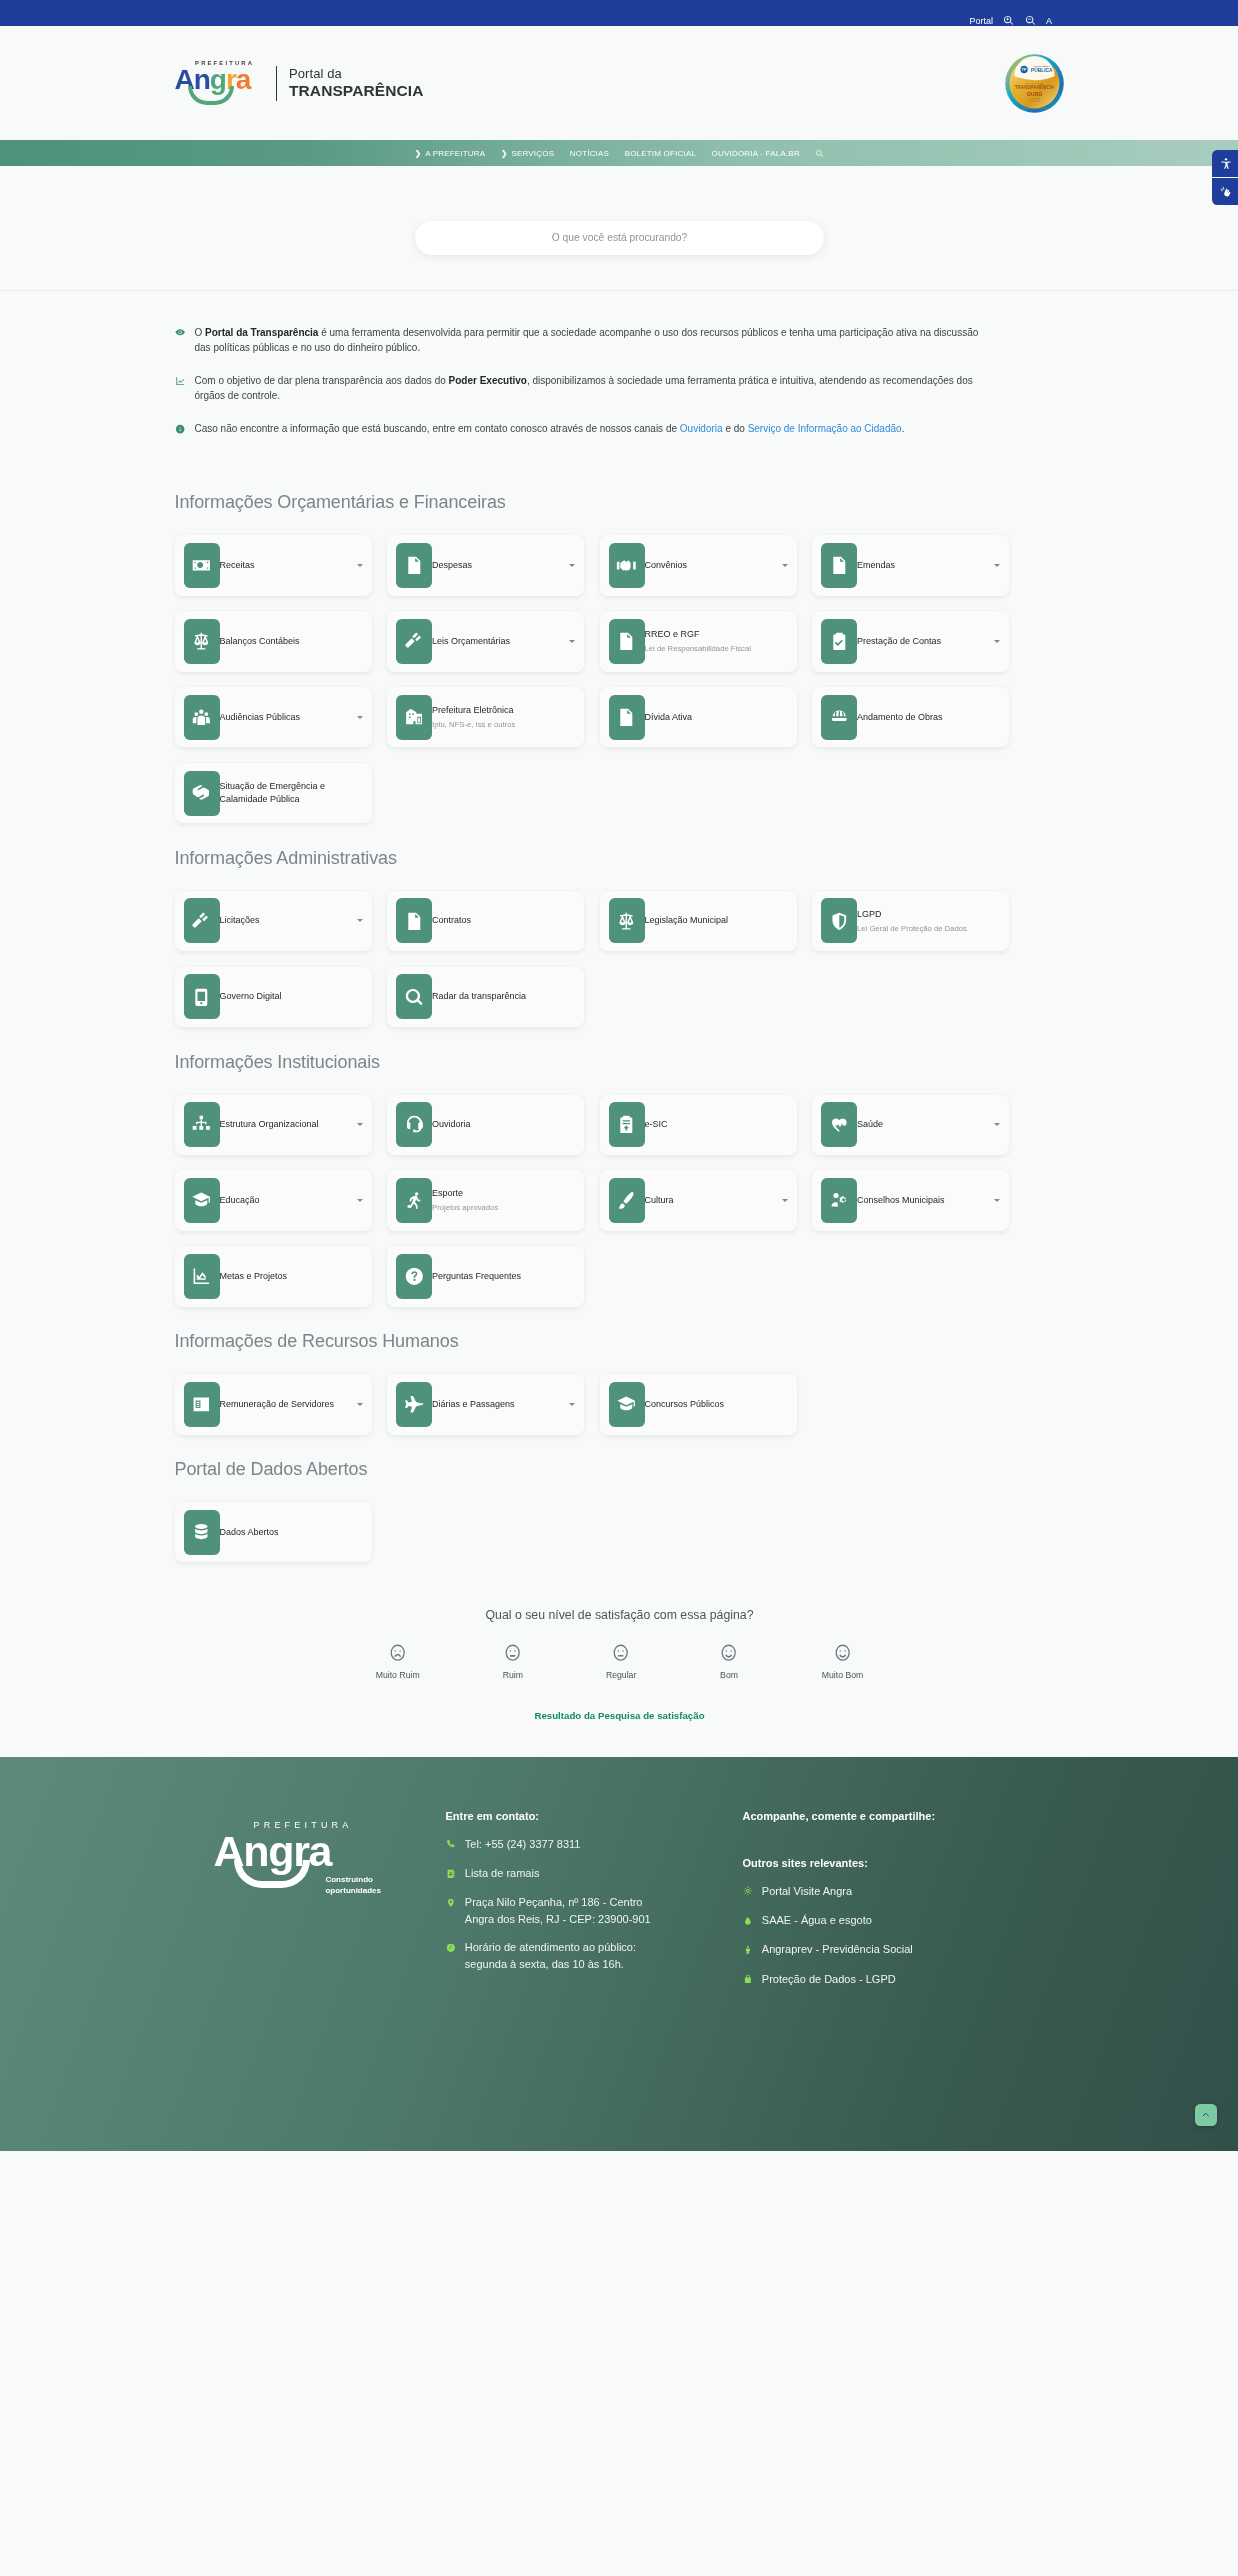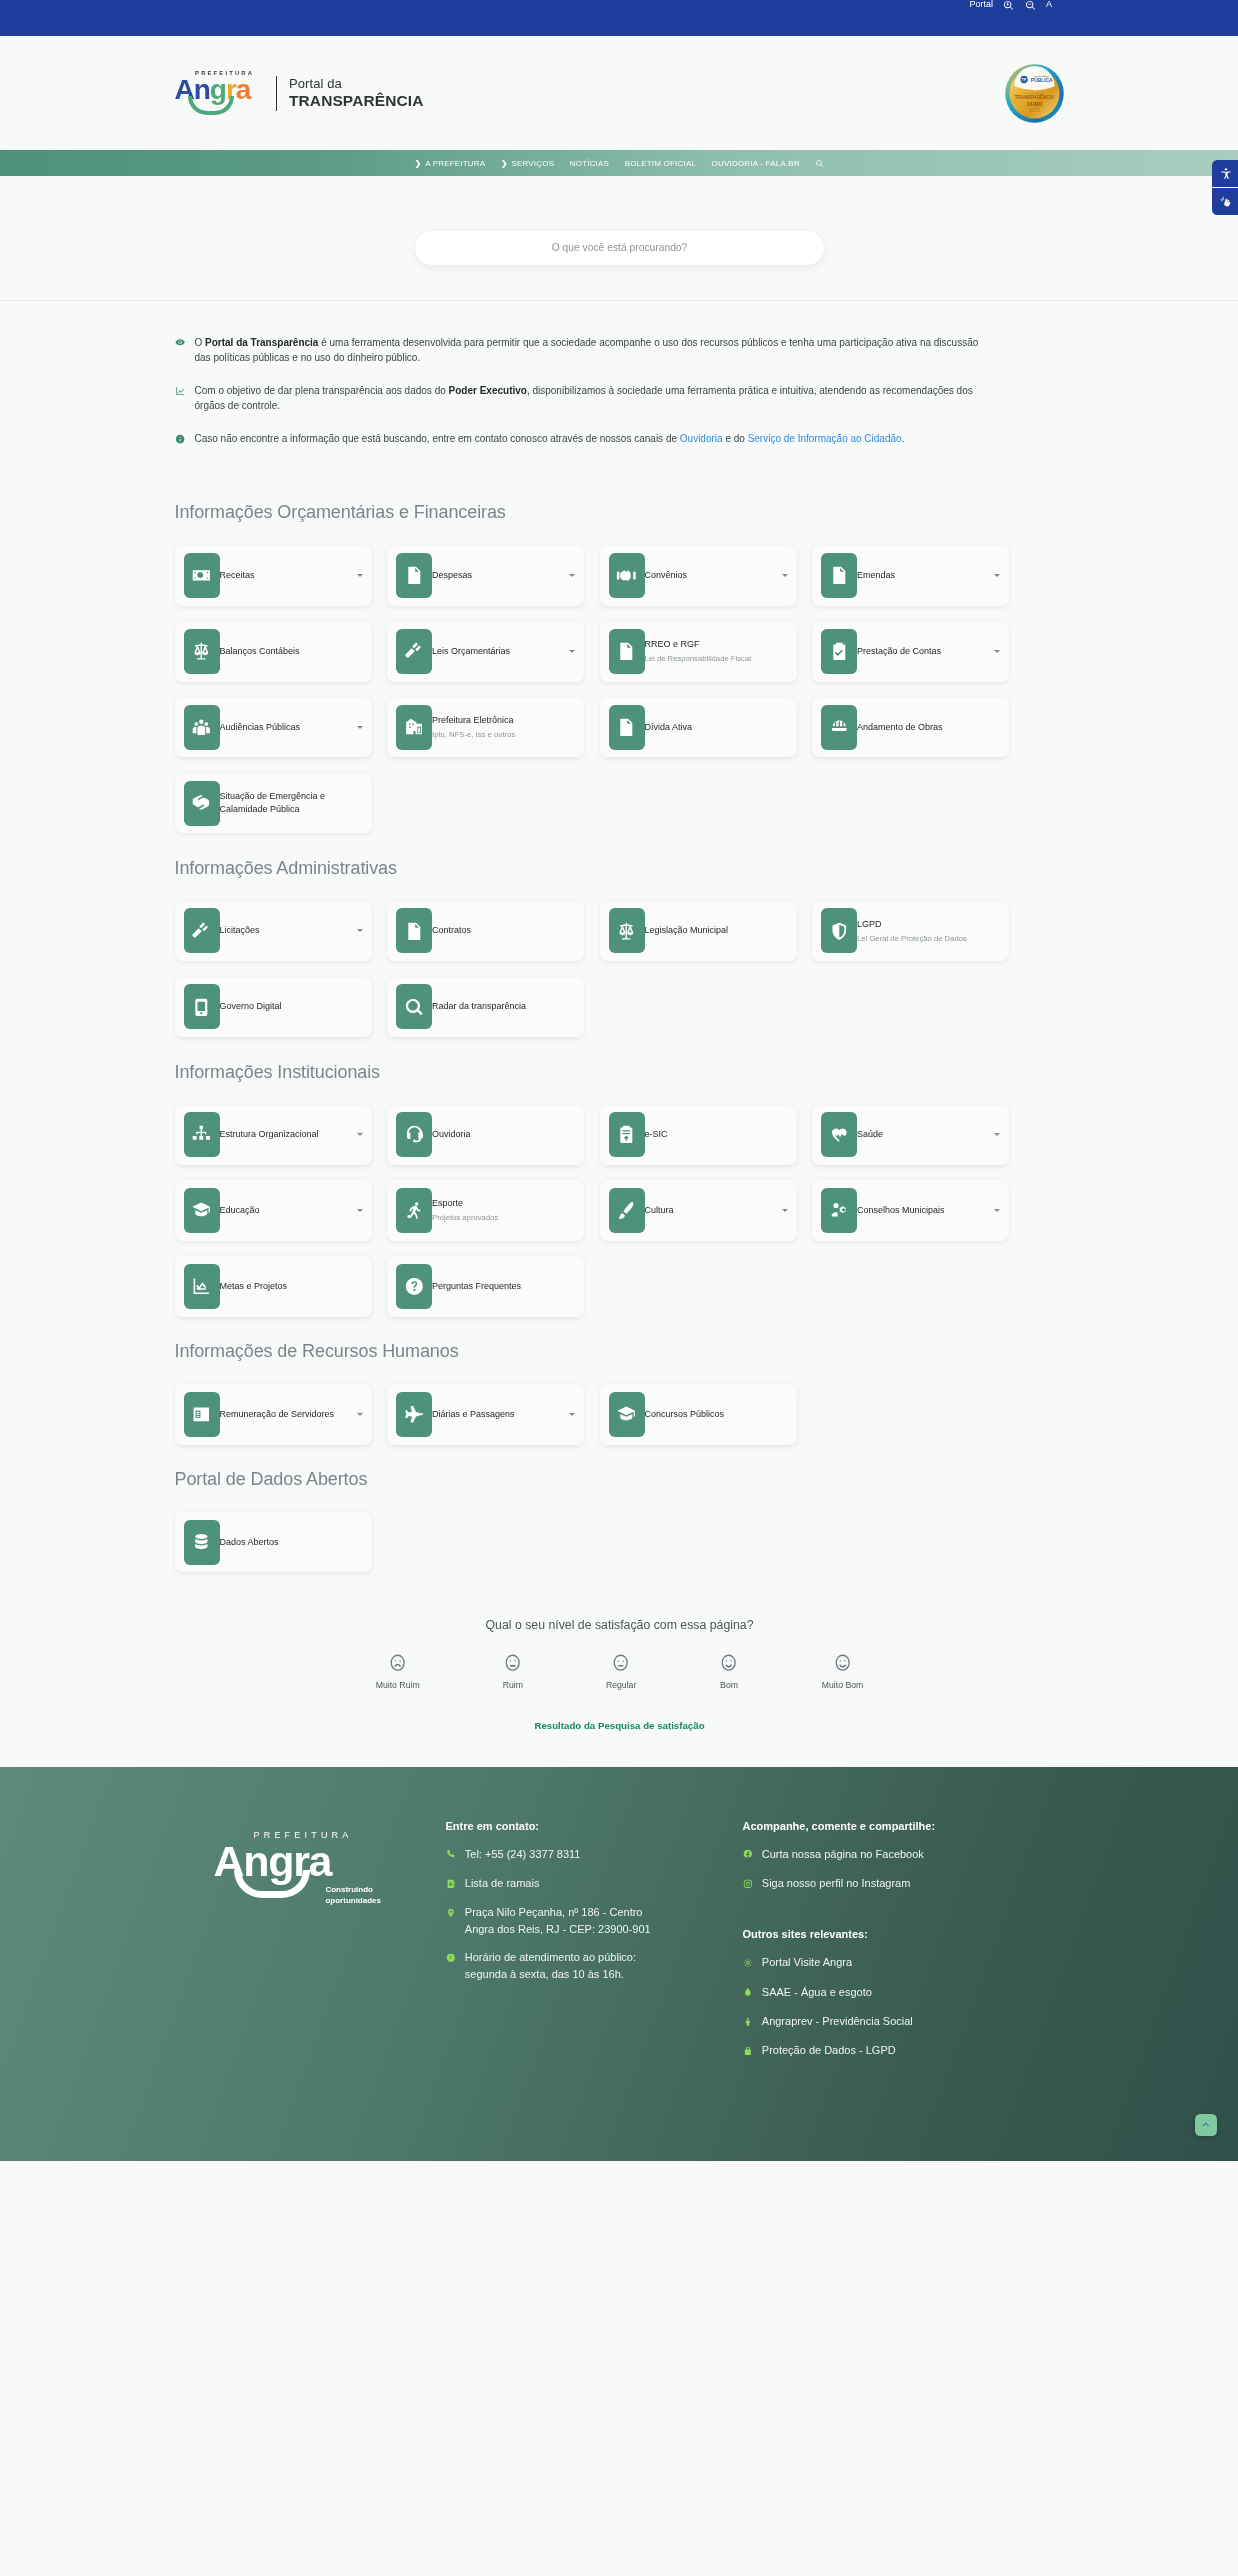--- a/index.html
+++ b/index.html
@@ -7,24 +7,24 @@
   html, body { width: 1239px; }
   body {
     font-family: "Liberation Sans", sans-serif;
     background: #f8f9f9;
     color: #2f3b3b;
     -webkit-font-smoothing: antialiased;
   }
 
   
   .topbar {
-    height: 36px;
+    height: 26px;
     background: #1f3d9b;
     display: flex;
-    align-items: flex-start;
+    align-items: flex-end;
     justify-content: flex-end;
     padding-right: 187px;
     gap: 10.3px;
   }
   .topbar a, .topbar span.tb-item {
     color: #ffffff;
     font-size: 9px;
     text-decoration: none;
     line-height: 1;
     display: inline-flex;
@@ -930,34 +930,20 @@
             <span class="f-ico"><svg viewBox="0 0 24 24">
                 <path d="M12 2a10 10 0 100 20 10 10 0 000-20zm.9 10.5-4.3 2.5-.9-1.5 3.4-2V6h1.8v6.5z"></path>
               </svg></span>
             <span><span>Horário de atendimento ao público:</span><br><span>segunda à sexta, das 10 às 16h.</span></span>
           </a>
         </div>
     </div>
 
     <div>
       <div class="f-head">Acompanhe, comente e compartilhe:</div>
-      <div id="f-social">
-          <a href="#" class="f-item">
-            <span class="f-ico"><svg viewBox="0 0 24 24">
-                <path d="M12 2a10 10 0 00-1.6 19.9v-7h-2.5V12h2.5V9.8c0-2.5 1.5-3.8 3.7-3.8 1.1 0 2.2.2 2.2.2v2.4h-1.2c-1.2 0-1.6.8-1.6 1.6V12h2.7l-.4 2.9h-2.3v7A10 10 0 0012 2z"></path>
-              </svg></span>
-            <span><span>Curta nossa página no Facebook</span></span>
-          </a>
-          <a href="#" class="f-item">
-            <span class="f-ico"><svg viewBox="0 0 24 24">
-                <path d="M7.8 2h8.4A5.8 5.8 0 0122 7.8v8.4A5.8 5.8 0 0116.2 22H7.8A5.8 5.8 0 012 16.2V7.8A5.8 5.8 0 017.8 2zm0 2A3.8 3.8 0 004 7.8v8.4A3.8 3.8 0 007.8 20h8.4a3.8 3.8 0 003.8-3.8V7.8A3.8 3.8 0 0016.2 4H7.8zM12 7a5 5 0 110 10 5 5 0 010-10zm0 2a3 3 0 100 6 3 3 0 000-6zm5.4-2.6a1.2 1.2 0 110 2.4 1.2 1.2 0 010-2.4z"></path>
-              </svg></span>
-            <span><span>Siga nosso perfil no Instagram</span></span>
-          </a>
-        </div>
       <div class="f-head second">Outros sites relevantes:</div>
       <div id="f-links">
           <a href="#" class="f-item">
             <span class="f-ico"><svg viewBox="0 0 24 24">
                 <path d="M12 7.4a4.6 4.6 0 100 9.2 4.6 4.6 0 000-9.2zm0 2.2a2.4 2.4 0 110 4.8 2.4 2.4 0 010-4.8zM11 1.5h2v3.2h-2V1.5zm0 17.8h2v3.2h-2v-3.2zM1.5 11h3.2v2H1.5v-2zm17.8 0h3.2v2h-3.2v-2zM4.2 5.6 5.6 4.2l2.3 2.3-1.4 1.4-2.3-2.3zm11.9 11.9 1.4-1.4 2.3 2.3-1.4 1.4-2.3-2.3zM5.6 19.8l-1.4-1.4 2.3-2.3 1.4 1.4-2.3 2.3zM18 4.2l1.4 1.4-2.3 2.3-1.4-1.4L18 4.2z"></path>
               </svg></span>
             <span><span>Portal Visite Angra</span></span>
           </a>
           <a href="#" class="f-item">
             <span class="f-ico"><svg viewBox="0 0 24 24">

